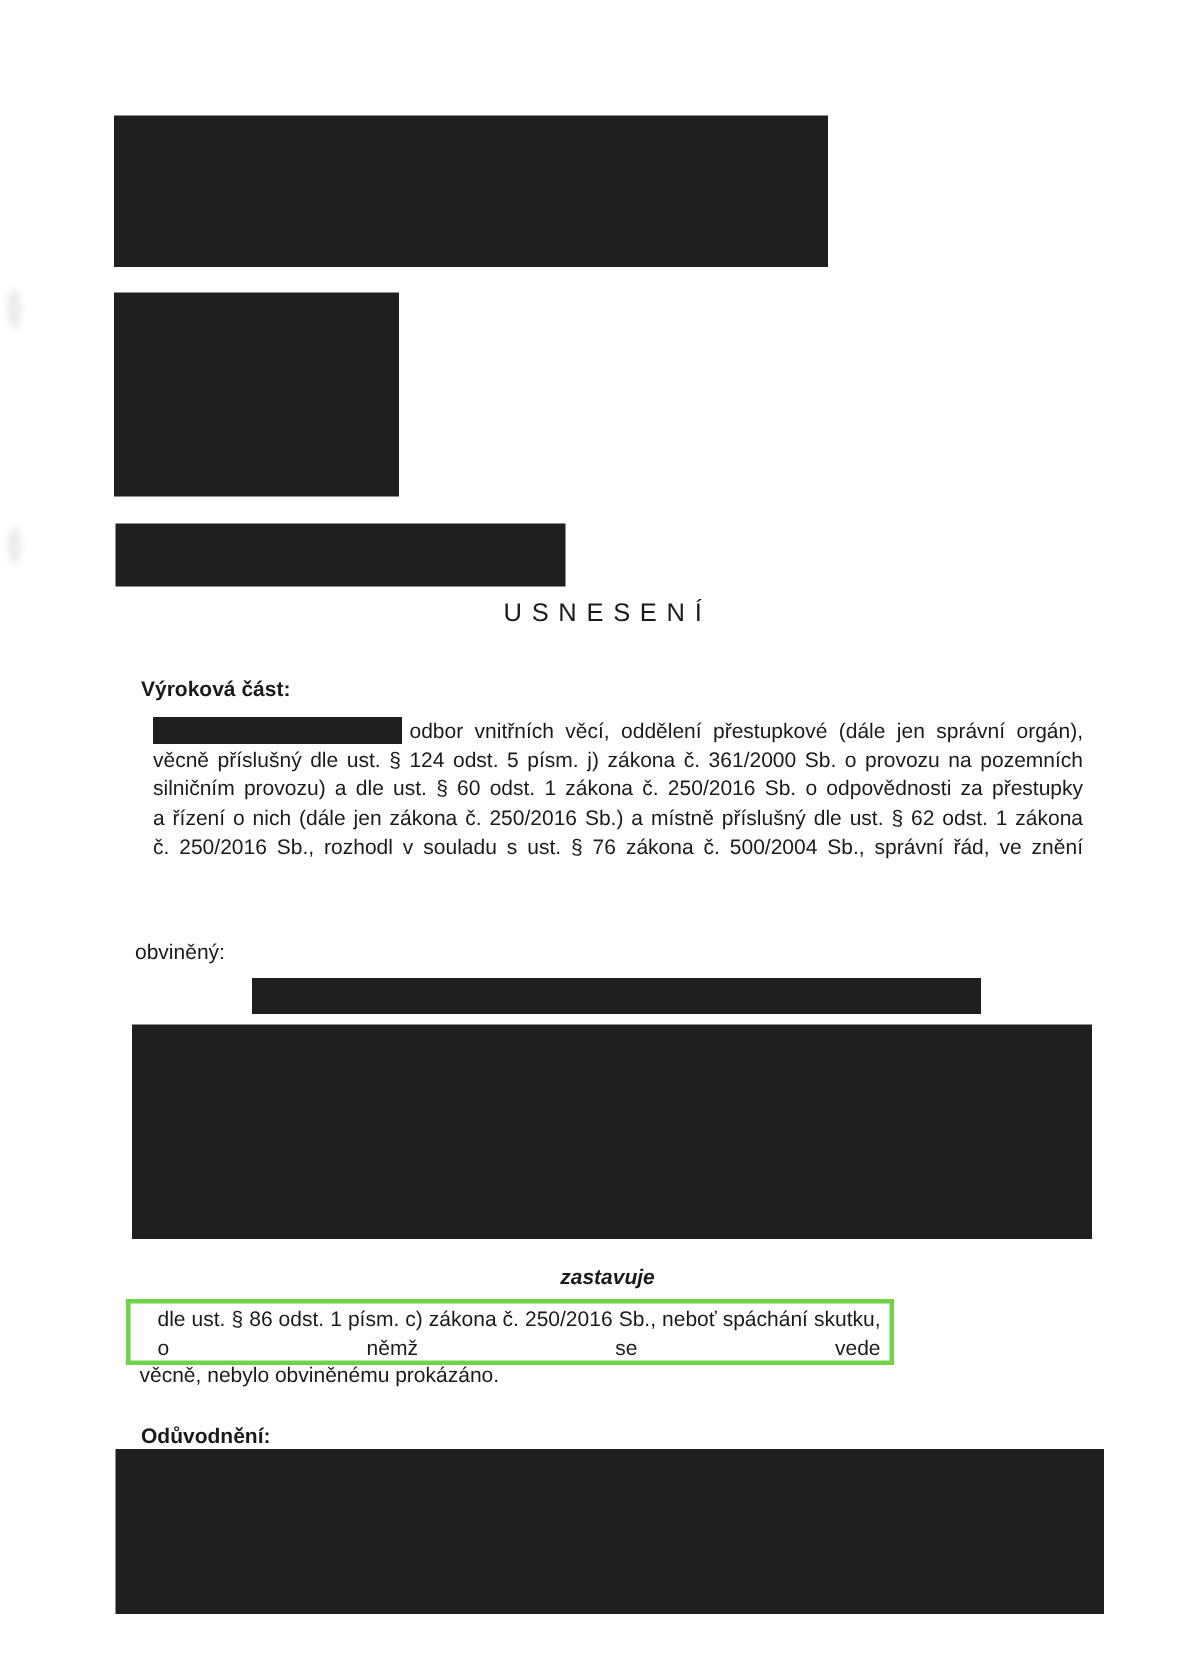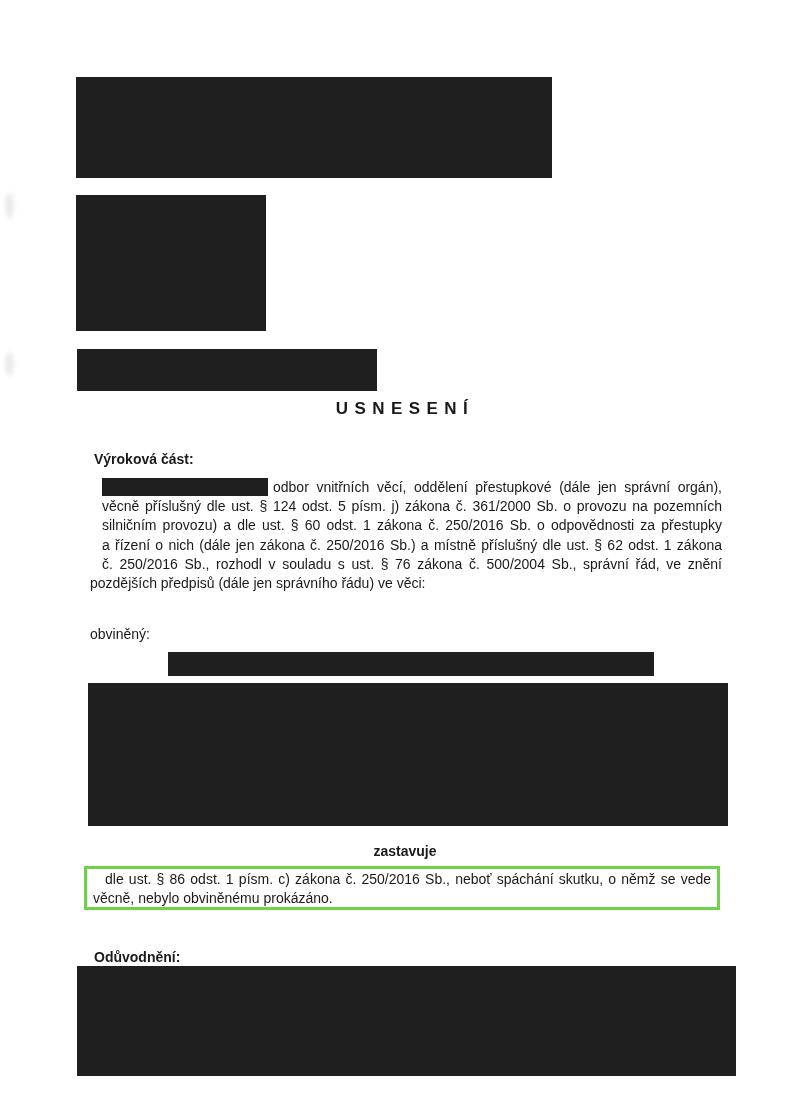--- a/index.html
+++ b/index.html
@@ -9,36 +9,36 @@
     height: 1119px;
     background: var(--page-bg, #ffffff);
     font-family: "Liberation Sans", sans-serif;
     color: var(--text-color, #1a1a1a);
     overflow: hidden;
   }
   .redact { position: absolute; background: var(--redaction, #1f1f1f); }
   .smudge { position: absolute; background: #ebebeb; border-radius: 50%; filter: blur(2px); }
   #title {
     position: absolute; top: 399px; left: 405px; transform: translateX(-50%);
-    font-size: 17px; font-weight: bold; letter-spacing: 0.38em; white-space: nowrap;
+    font-size: 17px; font-weight: normal; letter-spacing: 0.38em; white-space: nowrap;
   }
   .heading { position: absolute; left: 94px; font-size: 14px; font-weight: bold; }
   .para { position: absolute; left: 90px; width: 632px; font-size: 14px; line-height: 19.2px; }
   .jline { text-align: justify; text-align-last: justify; padding-left: 12px; }
   .lline { text-align: left; }
   .redact-inline {
     display: inline-block; width: 166px; height: 18px;
     background: var(--redaction, #1f1f1f); vertical-align: -4px; margin-right: 5px;
   }
   #decision {
     position: absolute; top: 843px; left: 405px; transform: translateX(-50%);
-    font-size: 14px; font-weight: bold;
+    font-size: 14px; font-weight: bold; font-style: italic;
   }
   #greenbox {
-    position: absolute; left: 84px; top: 866px; width: 636px; height: 44px;
+    position: absolute; left: 84px; top: 866px; width: 512px; height: 44px;
     border: 3px solid var(--highlight, #70d24b); box-sizing: border-box;
     background: #ffffff;
   }
   #greenbox .inner { padding: 1px 6px 0 6px; font-size: 14px; line-height: 18.6px; }
 </style>
 </head>
 <body>
 
 <div id="page">
 
@@ -55,21 +55,20 @@
   <div id="title">USNESENÍ</div>
 
   <div class="heading" style="top:451px">Výroková část:</div>
 
   <div class="para" style="top:478px">
     <div class="jline"><span class="redact-inline"></span><span>odbor vnitřních věcí, oddělení přestupkové (dále jen správní orgán),</span></div>
     <div class="jline">věcně příslušný dle ust. § 124 odst. 5 písm. j) zákona č. 361/2000 Sb. o provozu na pozemních</div>
     <div class="jline">silničním provozu) a dle ust. § 60 odst. 1 zákona č. 250/2016 Sb. o odpovědnosti za přestupky</div>
     <div class="jline">a řízení o nich (dále jen zákona č. 250/2016 Sb.) a místně příslušný dle ust. § 62 odst. 1 zákona</div>
     <div class="jline">č. 250/2016 Sb., rozhodl v souladu s ust. § 76 zákona č. 500/2004 Sb., správní řád, ve znění</div>
-    <div class="lline">pozdějších předpisů (dále jen správního řádu) ve věci:</div>
   </div>
 
   <div class="para" style="top:625px">
     <div class="lline">obviněný:</div>
   </div>
 
   <div class="redact" style="left:168px; top:652px; width:486px; height:24px"></div>
 
   <div class="redact" style="left:88px; top:683px; width:640px; height:143px"></div>
 

